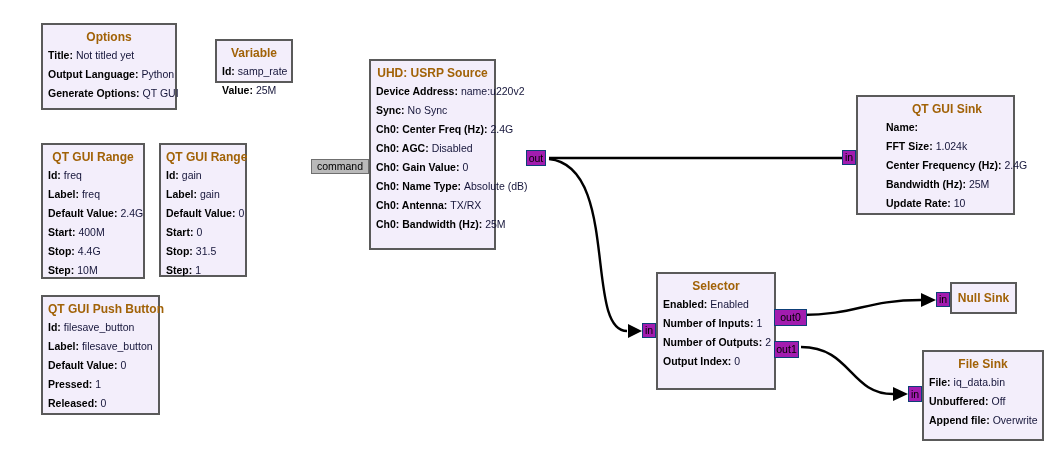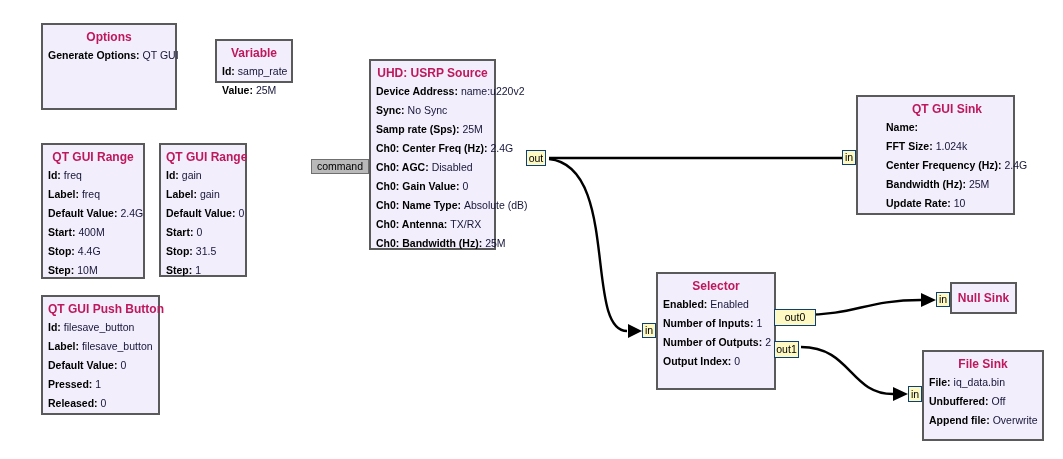--- a/index.html
+++ b/index.html
@@ -8,32 +8,32 @@
     background:#ffffff; overflow:hidden;
     font-family:"Liberation Sans", sans-serif;
   }
   #wires { position:absolute; left:0; top:0; width:1063px; height:459px; z-index:0; }
   .block {
     position:absolute; box-sizing:border-box; z-index:2;
     background:#f3eefb; border:2px solid #5a5a5a;
     padding:2px 5px 2px 5px;
   }
   .block .title {
-    text-align:center; font-weight:bold; font-size:12px; color:#be185d;
+    text-align:center; font-weight:bold; font-size:12px; color:#a16207;
     padding:3px 0 2px 0; white-space:nowrap;
   }
   .params .param { line-height:19px; white-space:nowrap; font-size:10.5px; }
   .params .plabel { font-weight:bold; color:#000; }
   .params .pvalue { color:#15153a; margin-left:3px; }
   .port {
     position:absolute; box-sizing:border-box; z-index:3;
     display:flex; align-items:center; justify-content:center;
     font-size:10.5px; color:#000; line-height:1;
   }
-  .port.stream { background:#fef9c3; border:1px solid #0d3f77;text-align:right; }
+  .port.stream { background:#a21caf; border:1px solid #0d3f77;text-align:right; }
   .port.message { background:#b9b9b9; border:1px solid #6f6f6f; }
   .title-only { display:flex; align-items:center; justify-content:center; padding:0; }
   .title-only .title { padding:0; }
 </style>
 </head>
 <body>
 
 <svg id="wires" viewBox="0 0 1063 459">
   <g stroke="#000000" stroke-width="2.4" fill="none">
     <path d="M 549 158 L 861 158"></path>
@@ -45,20 +45,22 @@
     <polygon points="860,151 874,158 860,165"></polygon>
     <polygon points="628,324 642,331 628,338"></polygon>
     <polygon points="921,293 936,300 921,307"></polygon>
     <polygon points="893,387 908,394 893,401"></polygon>
   </g>
 </svg>
 
 <div class="block" style="left:41px; top:23px; width:136px; height:87px;">
   <div class="title">Options</div>
   <div class="params">
+      <div class="param"><span class="plabel">Title:</span><span class="pvalue">Not titled yet</span></div>
+      <div class="param"><span class="plabel">Output Language:</span><span class="pvalue">Python</span></div>
       <div class="param"><span class="plabel">Generate Options:</span><span class="pvalue">QT GUI</span></div>
     </div>
 </div>
 
 <div class="block" style="left:215px; top:27px; width:78px; height:44px;margin-top:12px;">
   <div class="title">Variable</div>
   <div class="params">
       <div class="param"><span class="plabel">Id:</span><span class="pvalue">samp_rate</span></div>
       <div class="param"><span class="plabel">Value:</span><span class="pvalue">25M</span></div>
     </div>
@@ -97,21 +99,20 @@
       <div class="param"><span class="plabel">Pressed:</span><span class="pvalue">1</span></div>
       <div class="param"><span class="plabel">Released:</span><span class="pvalue">0</span></div>
     </div>
 </div>
 
 <div class="block" style="left:369px; top:59px; width:127px; height:191px;">
   <div class="title">UHD: USRP Source</div>
   <div class="params">
       <div class="param"><span class="plabel">Device Address:</span><span class="pvalue">name:u220v2</span></div>
       <div class="param"><span class="plabel">Sync:</span><span class="pvalue">No Sync</span></div>
-      <div class="param"><span class="plabel">Samp rate (Sps):</span><span class="pvalue">25M</span></div>
       <div class="param"><span class="plabel">Ch0: Center Freq (Hz):</span><span class="pvalue">2.4G</span></div>
       <div class="param"><span class="plabel">Ch0: AGC:</span><span class="pvalue">Disabled</span></div>
       <div class="param"><span class="plabel">Ch0: Gain Value:</span><span class="pvalue">0</span></div>
       <div class="param"><span class="plabel">Ch0: Name Type:</span><span class="pvalue">Absolute (dB)</span></div>
       <div class="param"><span class="plabel">Ch0: Antenna:</span><span class="pvalue">TX/RX</span></div>
       <div class="param"><span class="plabel">Ch0: Bandwidth (Hz):</span><span class="pvalue">25M</span></div>
     </div>
   <div class="port message" style="left:-60px; top:98px; width:58px; height:15px;">command</div>
   <div class="port stream" style="left:155px; top:89px; width:20px; height:16px;">out</div>
 </div>
@@ -130,21 +131,21 @@
 
 <div class="block" style="left:656px; top:272px; width:120px; height:118px;">
   <div class="title">Selector</div>
   <div class="params">
       <div class="param"><span class="plabel">Enabled:</span><span class="pvalue">Enabled</span></div>
       <div class="param"><span class="plabel">Number of Inputs:</span><span class="pvalue">1</span></div>
       <div class="param"><span class="plabel">Number of Outputs:</span><span class="pvalue">2</span></div>
       <div class="param"><span class="plabel">Output Index:</span><span class="pvalue">0</span></div>
     </div>
   <div class="port stream" style="left:-16px; top:49px; width:14px; height:15px;">in</div>
-  <div class="port stream" style="left:116px; top:35px; width:42px; height:17px;">out0</div>
+  <div class="port stream" style="left:116px; top:35px; width:33px; height:17px;">out0</div>
   <div class="port stream" style="left:116px; top:67px; width:25px; height:17px;">out1</div>
 </div>
 
 <div class="block title-only" style="left:950px; top:282px; width:67px; height:32px;">
   <div class="title">Null Sink</div>
   <div class="port stream" style="left:-16px; top:8px; width:14px; height:15px;">in</div>
 </div>
 
 <div class="block" style="left:922px; top:350px; width:122px; height:91px;">
   <div class="title">File Sink</div>

